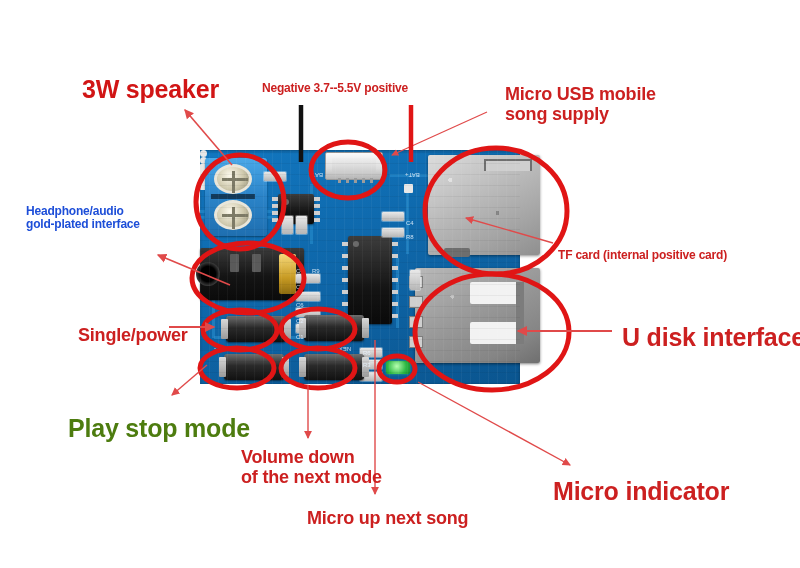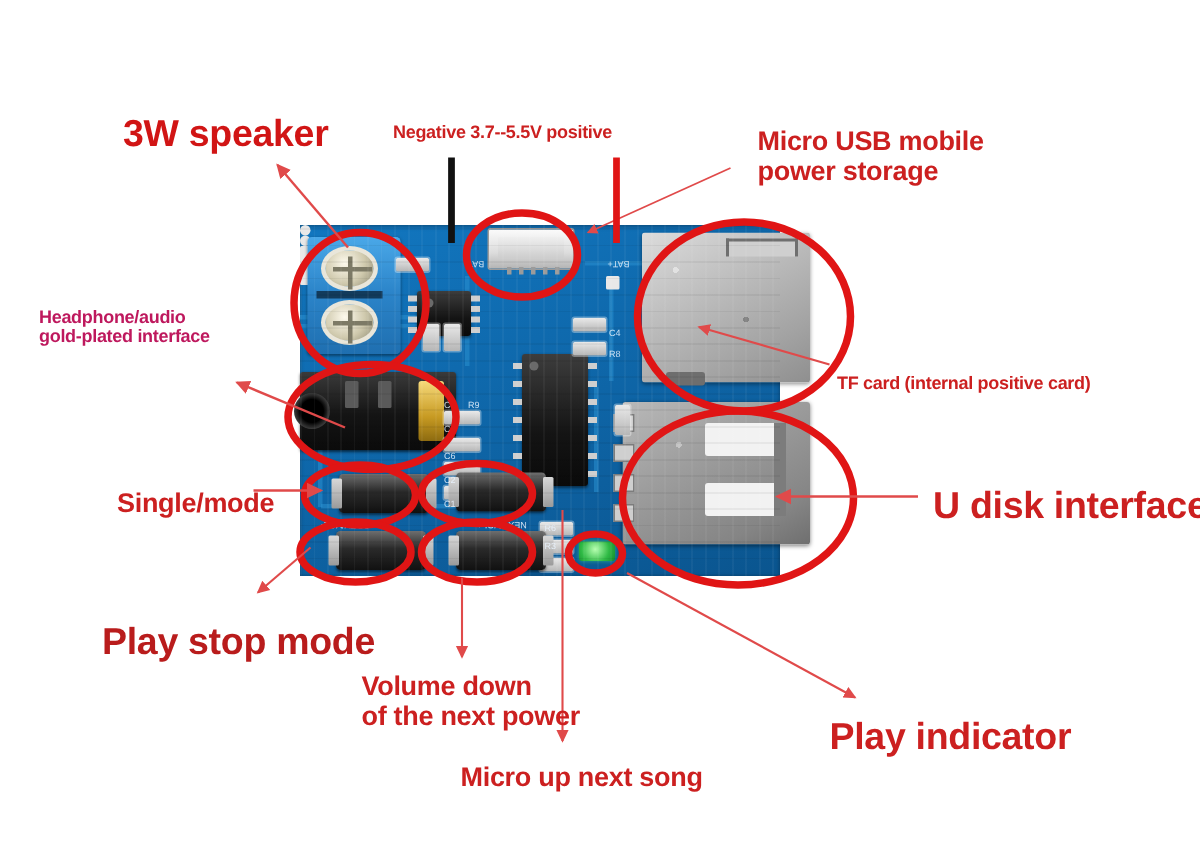--- a/index.html
+++ b/index.html
@@ -276,26 +276,26 @@
         <line x1="418" y1="382" x2="570" y2="465" stroke="#e04a4a" stroke-width="1.4" marker-end="url(#ah)"></line>
         <line x1="301" y1="105" x2="301" y2="162" stroke="#111111" stroke-width="4.5"></line>
         <line x1="411" y1="105" x2="411" y2="162" stroke="#e01515" stroke-width="4.5"></line>
       </g>
   </svg>
 
   <div id="label-layer">
       <div class="lbl big" style="left: 82px; top: 75px; color: rgb(209, 21, 21);">3W speaker</div>
       <div class="lbl sml" style="left: 262px; top: 82px; color: rgb(204, 32, 32);">Negative 3.7--5.5V positive</div>
       <div class="lbl med" style="left: 505px; top: 84px; color: rgb(204, 32, 32);">Micro USB mobile
-power storage</div>
-      <div class="lbl sml" style="left: 26px; top: 205px; color: #be185d;">Headphone/audio
+song supply</div>
+      <div class="lbl sml" style="left: 26px; top: 205px; color: #1d4ed8;">Headphone/audio
 gold-plated interface</div>
       <div class="lbl sml" style="left: 558px; top: 249px; color: rgb(204, 32, 32);">TF card (internal positive card)</div>
       <div class="lbl big" style="left: 622px; top: 323px; color: rgb(204, 32, 32);">U disk interface</div>
-      <div class="lbl med" style="left: 78px; top: 325px; color: rgb(204, 32, 32);">Single/mode</div>
-      <div class="lbl big" style="left: 68px; top: 414px; color: #b91c1c;">Play stop mode</div>
+      <div class="lbl med" style="left: 78px; top: 325px; color: rgb(204, 32, 32);">Single/power</div>
+      <div class="lbl big" style="left: 68px; top: 414px; color: #4d7c0f;">Play stop mode</div>
       <div class="lbl med" style="left: 241px; top: 447px; color: rgb(204, 32, 32);">Volume down
-of the next power</div>
+of the next mode</div>
       <div class="lbl med" style="left: 307px; top: 508px; color: rgb(204, 32, 32);">Micro up next song</div>
-      <div class="lbl big" style="left: 553px; top: 477px; color: rgb(204, 32, 32);">Play indicator</div>
+      <div class="lbl big" style="left: 553px; top: 477px; color: rgb(204, 32, 32);">Micro indicator</div>
     </div>
 
 </div>
 
 </body></html>

